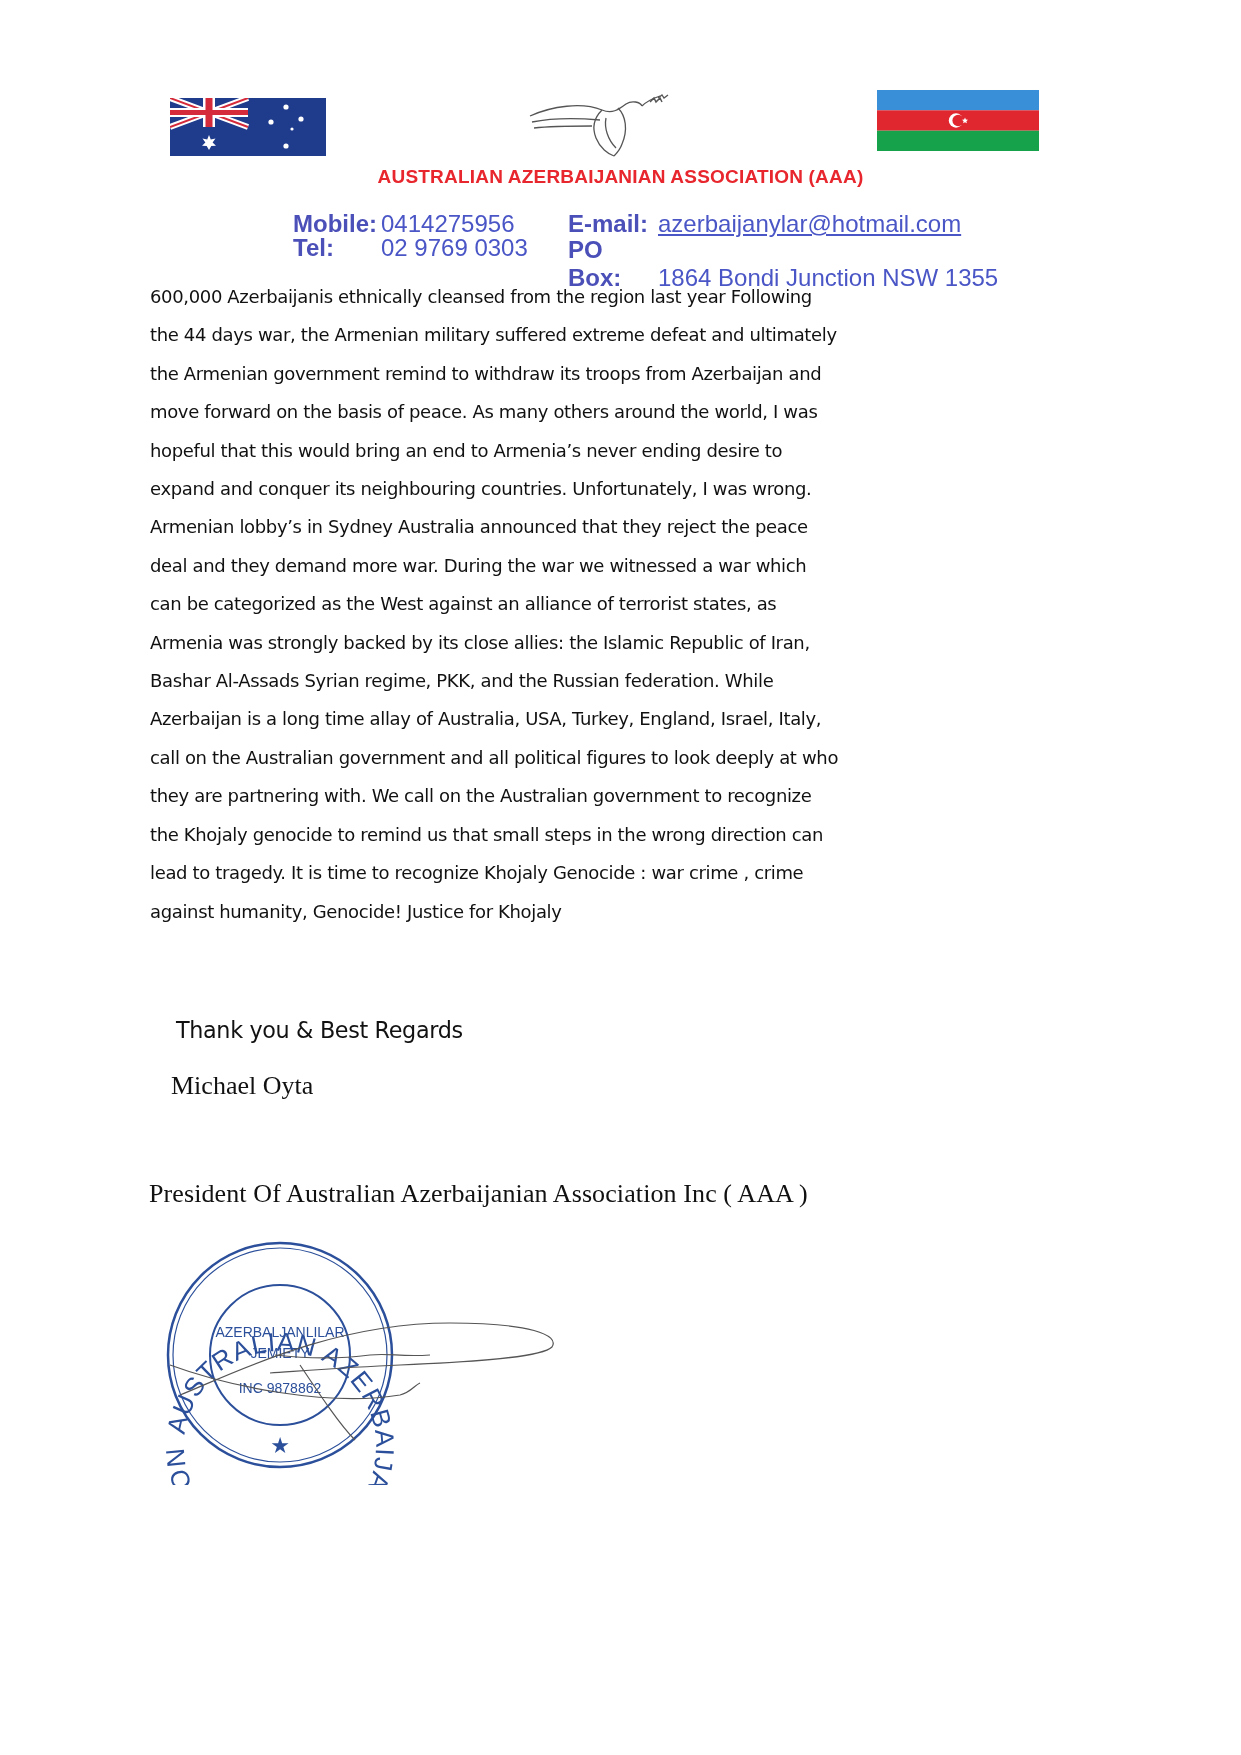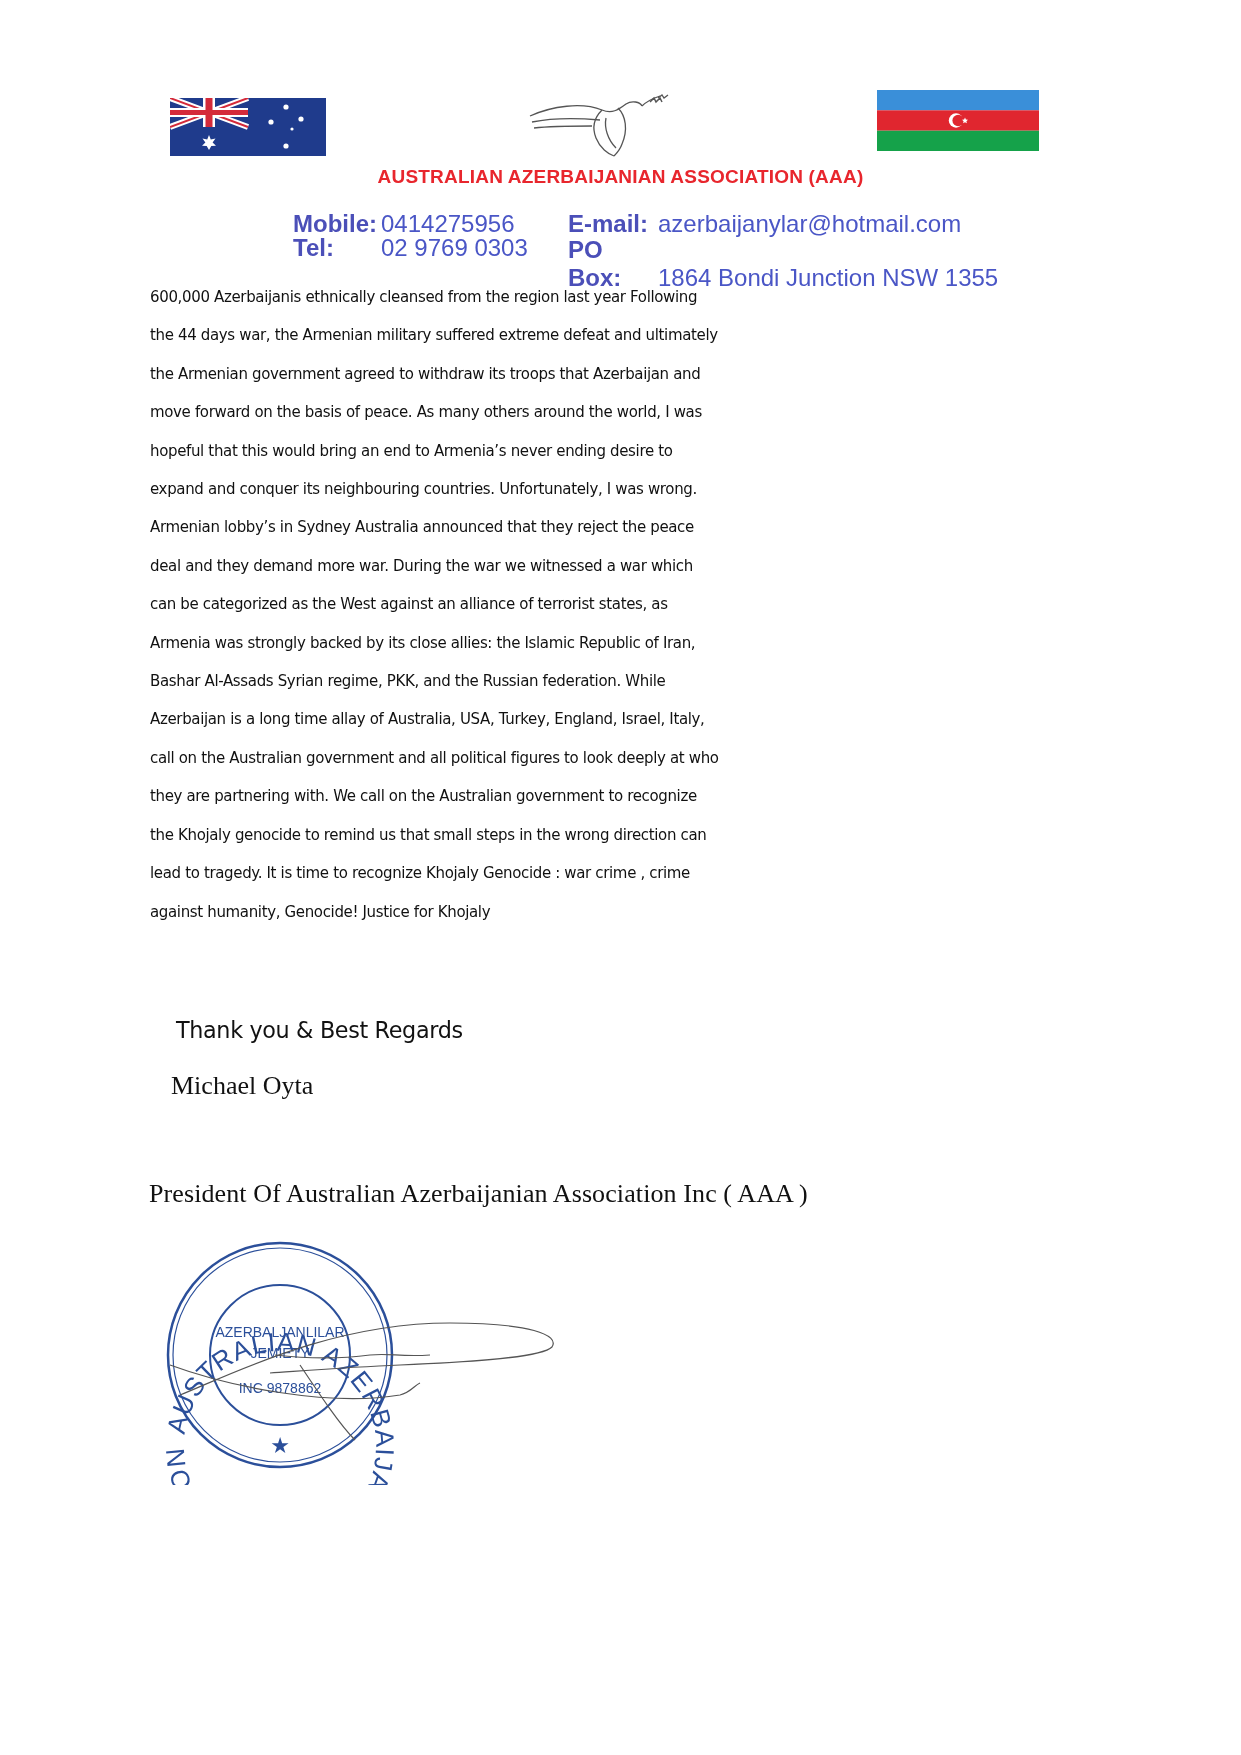--- a/index.html
+++ b/index.html
@@ -17,26 +17,26 @@
   }
   .contact { position: absolute; font-family: "Liberation Sans", sans-serif; font-size: 24px; color: #4a4fc4; }
   .contact .lbl { font-weight: bold; color: #4b4fb8; display: inline-block; }
   .contact .val { color: #4a56c6; }
   .c-mobile { left: 293px; top: 210px; }
   .c-tel { left: 293px; top: 234px; }
   .c-email { left: 568px; top: 210px; }
   .c-pobox { left: 568px; top: 236px; }
   .c-mobile .lbl, .c-tel .lbl { width: 88px; }
   .c-email .lbl, .c-pobox .lbl { width: 90px; }
-  .email-link { color: #4a56c6; }
+  .email-link { text-decoration: underline; color: #4a56c6; }
 
   
   .body-text {
     position: absolute; left: 150px; top: 278px; width: 950px;
-    font-family: "DejaVu Sans", sans-serif; font-size: 15px; line-height: 38.4px;
+    font-family: "DejaVu Sans", sans-serif; font-size: 18px; line-height: 38.4px;
     color: #111; letter-spacing: -0.35px; word-spacing: 0px;
   }
   .body-text .ln { display: block; white-space: nowrap; }
 
   .closing {
     position: absolute; left: 176px; top: 1017px;
     font-family: "DejaVu Sans", sans-serif; font-size: 22.3px; color: #111; letter-spacing: -0.35px;
   }
   .signer {
     position: absolute; left: 171px; top: 1071px;
@@ -107,21 +107,21 @@
   <div class="contact c-email">
     <span class="lbl">E-mail:</span><span class="val email-link">azerbaijanylar@hotmail.com</span>
   </div>
   <div class="contact c-pobox">
     <span class="lbl">PO Box:</span><span class="val">1864 Bondi Junction NSW 1355</span>
   </div>
 
   <div class="body-text">
     <span class="ln">600,000 Azerbaijanis ethnically cleansed from the region last year Following</span>
     <span class="ln">the 44 days war, the Armenian military suffered extreme defeat and ultimately</span>
-    <span class="ln">the Armenian government agreed to withdraw its troops that Azerbaijan and</span>
+    <span class="ln">the Armenian government remind to withdraw its troops from Azerbaijan and</span>
     <span class="ln">move forward on the basis of peace. As many others around the world, I was</span>
     <span class="ln">hopeful that this would bring an end to Armenia’s never ending desire to</span>
     <span class="ln">expand and conquer its neighbouring countries. Unfortunately, I was wrong.</span>
     <span class="ln">Armenian lobby’s in Sydney Australia announced that they reject the peace</span>
     <span class="ln">deal and they demand more war. During the war we witnessed a war which</span>
     <span class="ln">can be categorized as the West against an alliance of terrorist states, as</span>
     <span class="ln">Armenia was strongly backed by its close allies: the Islamic Republic of Iran,</span>
     <span class="ln">Bashar Al-Assads Syrian regime, PKK, and the Russian federation. While</span>
     <span class="ln">Azerbaijan is a long time allay of Australia, USA, Turkey, England, Israel, Italy,</span>
     <span class="ln">call on the Australian government and all political figures to look deeply at who</span>

